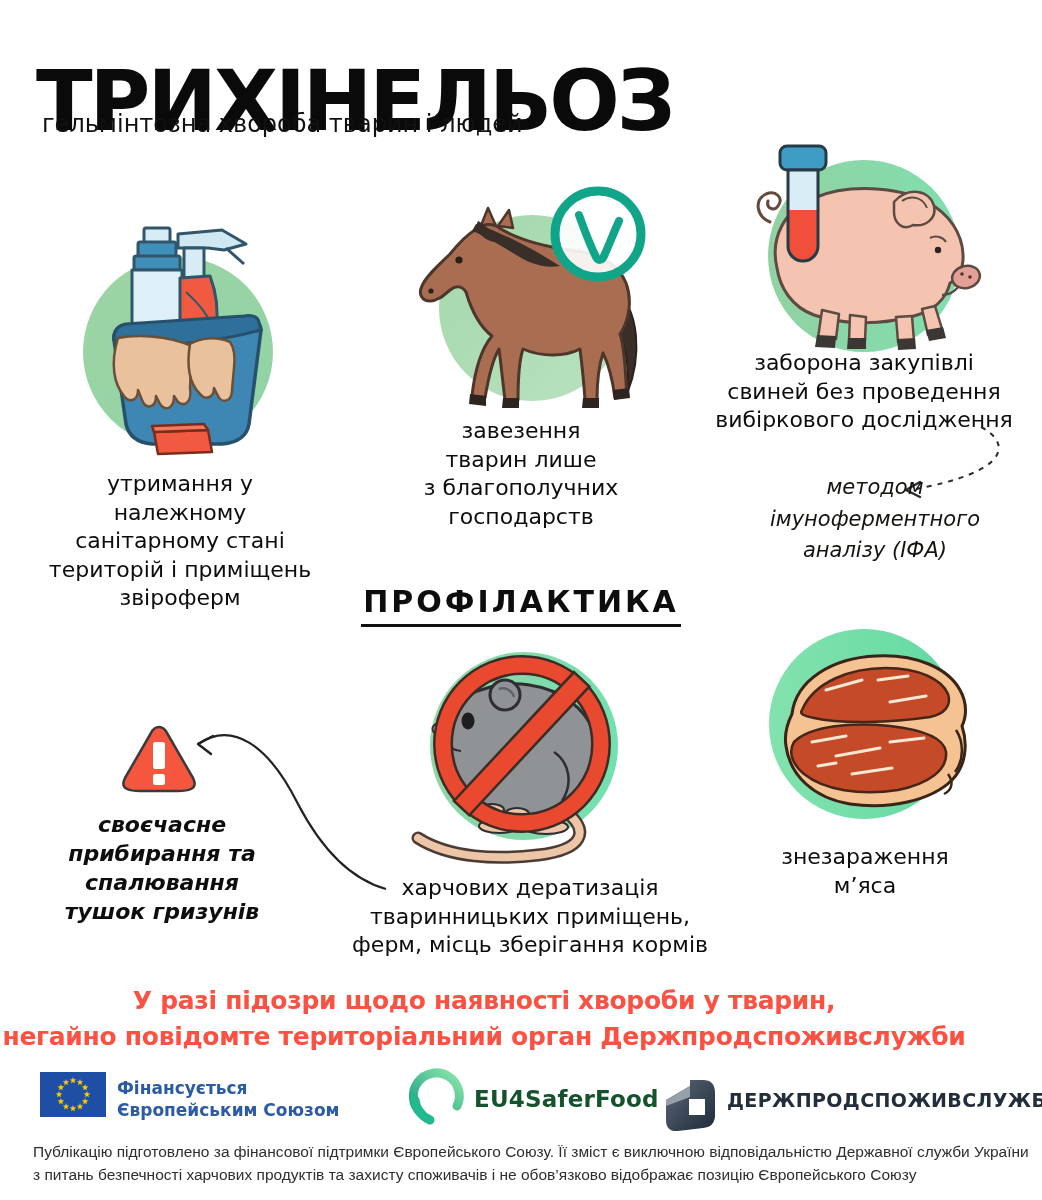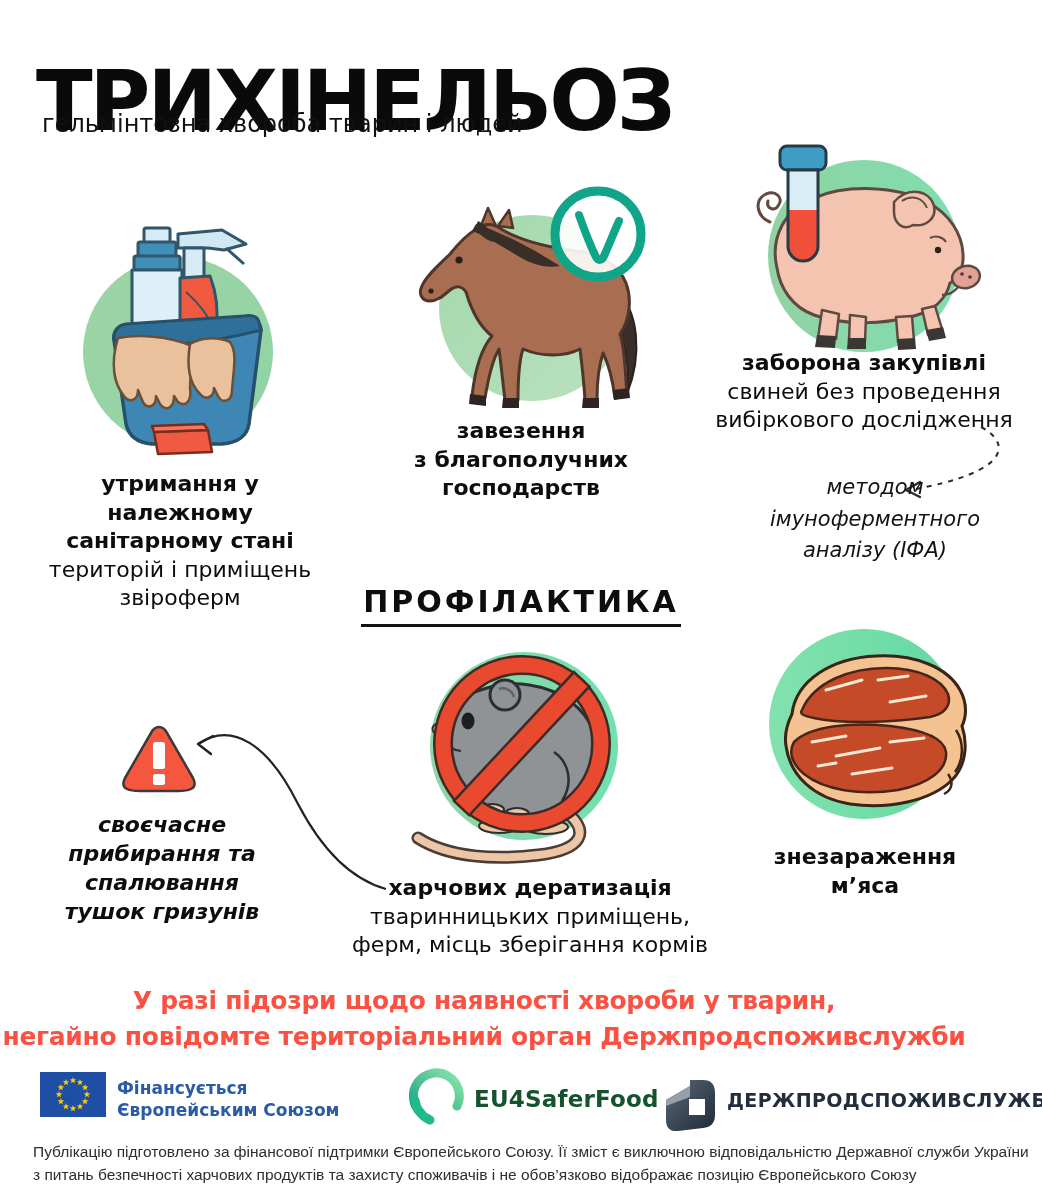--- a/index.html
+++ b/index.html
@@ -16,21 +16,21 @@
   #il-sanitation{left:58px;top:218px;width:250px;height:246px;}
   #il-horse{left:380px;top:168px;width:292px;height:252px;}
   #il-pig{left:722px;top:138px;width:276px;height:224px;}
   #il-rat{left:404px;top:634px;width:246px;height:248px;}
   #il-meat{left:740px;top:614px;width:252px;height:240px;}
   #il-warning{left:120px;top:722px;width:78px;height:72px;}
   svg{display:block;width:100%;height:100%;}
 
   
   .caption{text-align:center;font-size:22px;line-height:1.3;color:#0d0d0d;}
-  .caption .b{font-weight:bold;}
+  .caption .b{font-weight:normal;}
   #cap-sanitation{left:20px;top:470px;width:320px;}
   #cap-horse{left:390px;top:417px;width:262px;}
   #cap-pig{left:688px;top:349px;width:352px;}
   #note-method{left:762px;top:472px;width:226px;text-align:center;font-size:21px;line-height:1.5;font-style:italic;color:#15130f;}
   #cap-rodent{left:32px;top:810px;width:260px;text-align:center;font-size:22px;line-height:1.32;font-style:italic;font-weight:bold;}
   #cap-rat{left:348px;top:874px;width:364px;}
   #cap-meat{left:762px;top:843px;width:206px;}
 
   
   #prevention{left:0;top:584px;width:1042px;text-align:center;}
@@ -134,20 +134,21 @@
       </g>
 
       <g>
         <circle cx="218" cy="66" r="43" fill="#ffffff" fill-opacity="0.9" stroke="#10a589" stroke-width="9"></circle>
         <path d="M199 47 C204 61 210 77 216 89 C218 93 222 93 224 88 C229 77 234 64 239 53" fill="none" stroke="#10a589" stroke-width="8" stroke-linecap="round"></path>
       </g>
     </svg>
   </figure>
   <div class="abs caption" id="cap-horse">
     <div class="b">завезення</div>
+    <div class="r">тварин лише</div>
     <div class="b">з благополучних<br>господарств</div>
   </div>
 
   <figure class="abs" id="il-pig">
     <svg viewBox="0 0 276 224">
       <defs>
         <linearGradient id="gC3" x1="0" y1="0" x2="1" y2="0">
           <stop offset="0" stop-color="#92d2a2"></stop>
             <stop offset="1" stop-color="#7fdeae"></stop>
         </linearGradient>

